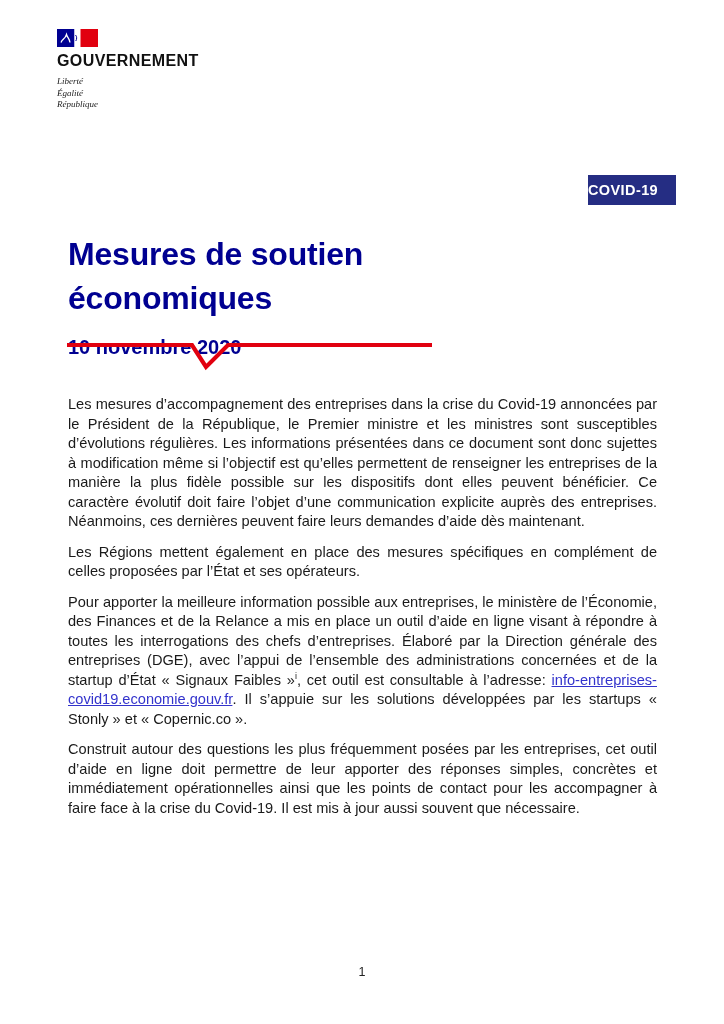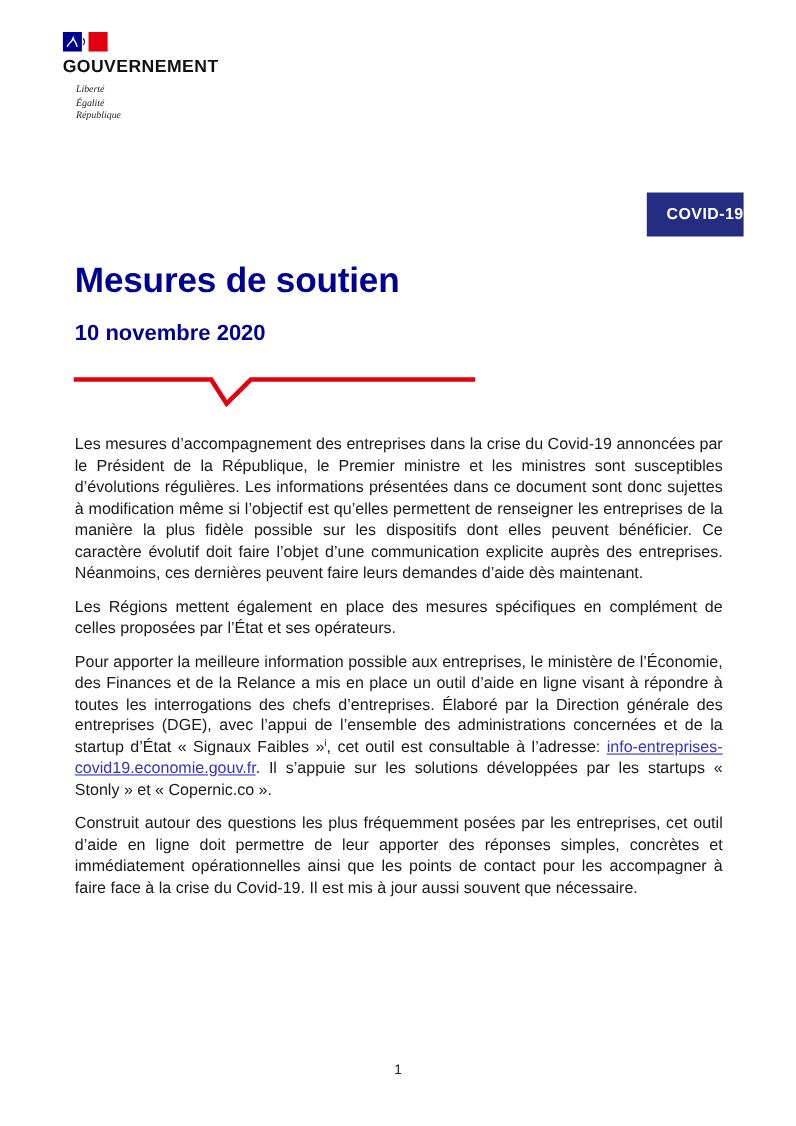--- a/index.html
+++ b/index.html
@@ -24,30 +24,30 @@
   .logo-block{position:absolute;left:57px;top:29px;}
   .flag{display:block;width:41px;height:18px;}
   .wordmark{
     margin-top:5px;
     font-size:16px;font-weight:bold;color:#111;
     letter-spacing:0.4px;white-space:nowrap;
   }
   .motto{
     margin-top:6px;
     font-family:"Liberation Serif",serif;
-    font-style:italic;font-size:9px;line-height:11.5px;color:#222;margin-left:12px;
+    font-style:italic;font-size:9px;line-height:11.5px;color:#222;
   }
 
   
   .covid-badge{
     position:absolute;left:588px;top:175px;
-    width:88px;height:40px;
+    width:88px;height:30px;
     background:var(--badge_bg);
     color:#fff;font-weight:bold;font-size:14.5px;letter-spacing:0.4px;
-    display:flex;align-items:center;justify-content:flex-end;
+    display:flex;align-items:center;justify-content:flex-start;
   }
 
   
   .title-block{position:absolute;left:68px;top:232px;}
   .doc-title{
     color:var(--title_color);
     font-size:32px;font-weight:bold;line-height:44px;
     letter-spacing:-0.2px;
   }
   .doc-date{
@@ -98,20 +98,21 @@
     </div>
   </div>
 
   <div class="covid-badge">
     <span>COVID-19</span>
   </div>
 
   <div class="title-block">
     <div class="doc-title">
       <div>Mesures de soutien</div>
+      <div>économiques</div>
     </div>
     <div class="doc-date">10 novembre 2020</div>
   </div>
 
   <svg class="divider" viewBox="0 0 369 32" aria-hidden="true">
     <polyline points="1,5 126,5 140,27 162,5 366,5" fill="none" stroke="#e1000f" stroke-width="4.2" stroke-linejoin="miter" stroke-linecap="butt"></polyline>
   </svg>
 
   <div class="body-text">
     <p>Les mesures d’accompagnement des entreprises dans la crise du Covid-19 annoncées par le Président de la République, le Premier ministre et les ministres sont susceptibles d’évolutions régulières. Les informations présentées dans ce document sont donc sujettes à modification même si l’objectif est qu’elles permettent de renseigner les entreprises de la manière la plus fidèle possible sur les dispositifs dont elles peuvent bénéficier. Ce caractère évolutif doit faire l’objet d’une communication explicite auprès des entreprises. Néanmoins, ces dernières peuvent faire leurs demandes d’aide dès maintenant.</p>

